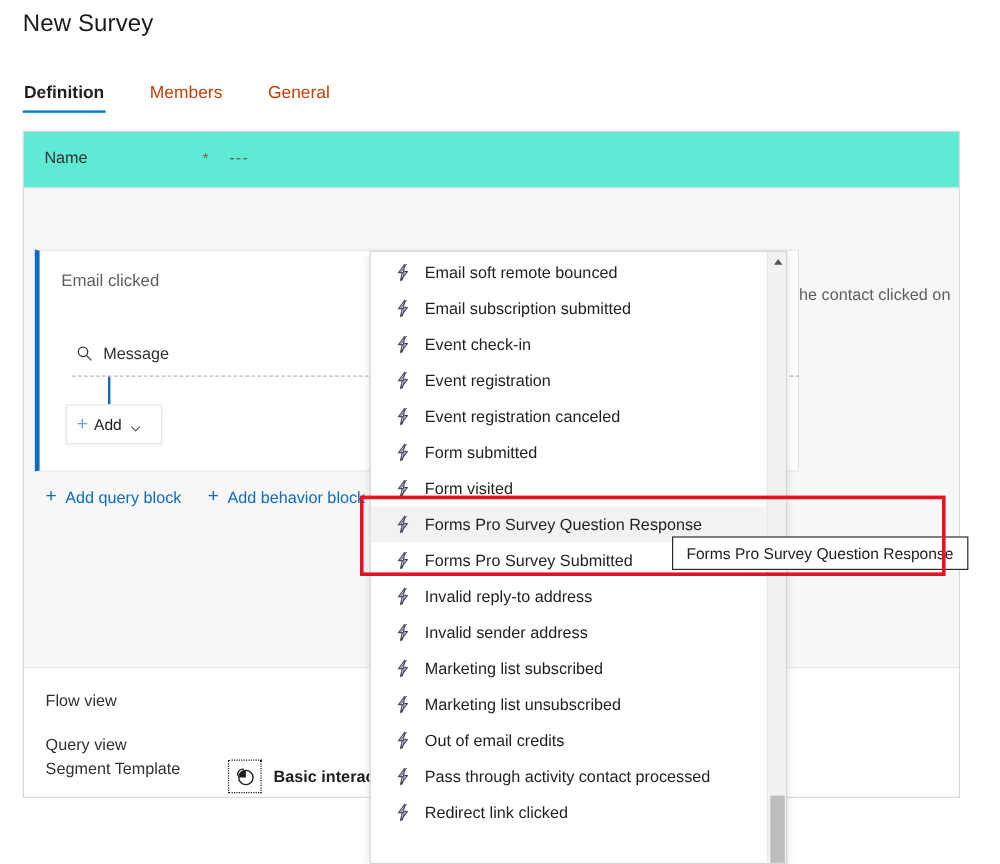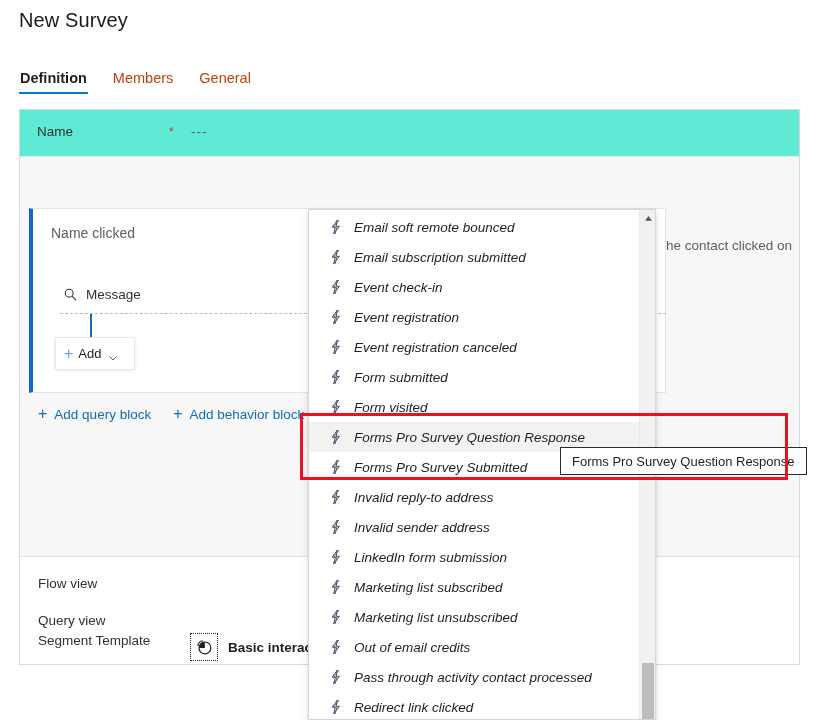--- a/index.html
+++ b/index.html
@@ -24,21 +24,21 @@
     font-size: 20px;
     color: #1b1a19;
     letter-spacing: .1px;
   }
 
   .tabstrip {
     position: absolute;
     left: 19px; top: 70px;
     display: flex;
     align-items: flex-end;
-    gap: 24px;
+    gap: 36px;
   }
   .tab {
     position: relative;
     font-size: 14.5px;
     color: #c2410c;
     padding: 0 1px 8px 1px;
     cursor: pointer;
     white-space: nowrap;
   }
   .tab.active { font-weight: 700; color: #201f1e; }
@@ -245,21 +245,20 @@
   .dd-item {
     display: flex;
     align-items: center;
     gap: 11px;
     height: 30px;
     padding-left: 20px;
     font-size: 13.5px;
     color: #201f1e;
     cursor: pointer;
     white-space: nowrap;
-    font-style: italic;
   }
   .dd-item.hovered { background: #f3f2f1; }
   .bolt { width: 14px; height: 16px; flex: none; }
 
   
   .dd-scroll {
     position: absolute;
     right: 0; top: 0;
     width: 16px; height: 100%;
     background: #f1f1f1;
@@ -333,21 +332,21 @@
       <div class="name-label">Name</div>
       <div class="name-required">*</div>
       <div class="name-value">---</div>
     </div>
 
     <div class="canvas">
 
       <div class="desc-text">ail that the contact clicked on</div>
 
       <div class="query-block">
-        <div class="qb-title">Name clicked</div>
+        <div class="qb-title">Email clicked</div>
         <div class="qb-chevron">
           <svg viewBox="0 0 14 14" width="14" height="14" aria-hidden="true">
             <polyline points="2,5 7,10 12,5" fill="none" stroke="#605e5c" stroke-width="1.2"></polyline>
           </svg>
         </div>
 
         <div class="msg-row">
           <span class="search-ico">
             <svg viewBox="0 0 16 16" width="15" height="15" aria-hidden="true">
               <circle cx="6.6" cy="6.6" r="4.2" fill="none" stroke="#323130" stroke-width="1.1"></circle>
@@ -483,27 +482,20 @@
               <path d="M8.4 1 L3.2 8.2 L6.3 8.2 L4.6 15 L10.4 7.3 L7.2 7.3 Z" fill="none" stroke="#4a4a6a" stroke-width="1"></path>
               <path d="M9.9 1 L4.7 8.2 L7.8 8.2 L6.1 15" fill="none" stroke="#4a4a6a" stroke-width="0.8"></path>
             </svg></span>
           <span>Invalid sender address</span>
         </div>
         <div class="dd-item">
           <span class="bolt"><svg viewBox="0 0 14 16" width="14" height="16" aria-hidden="true">
               <path d="M8.4 1 L3.2 8.2 L6.3 8.2 L4.6 15 L10.4 7.3 L7.2 7.3 Z" fill="none" stroke="#4a4a6a" stroke-width="1"></path>
               <path d="M9.9 1 L4.7 8.2 L7.8 8.2 L6.1 15" fill="none" stroke="#4a4a6a" stroke-width="0.8"></path>
             </svg></span>
-          <span>LinkedIn form submission</span>
-        </div>
-        <div class="dd-item">
-          <span class="bolt"><svg viewBox="0 0 14 16" width="14" height="16" aria-hidden="true">
-              <path d="M8.4 1 L3.2 8.2 L6.3 8.2 L4.6 15 L10.4 7.3 L7.2 7.3 Z" fill="none" stroke="#4a4a6a" stroke-width="1"></path>
-              <path d="M9.9 1 L4.7 8.2 L7.8 8.2 L6.1 15" fill="none" stroke="#4a4a6a" stroke-width="0.8"></path>
-            </svg></span>
           <span>Marketing list subscribed</span>
         </div>
         <div class="dd-item">
           <span class="bolt"><svg viewBox="0 0 14 16" width="14" height="16" aria-hidden="true">
               <path d="M8.4 1 L3.2 8.2 L6.3 8.2 L4.6 15 L10.4 7.3 L7.2 7.3 Z" fill="none" stroke="#4a4a6a" stroke-width="1"></path>
               <path d="M9.9 1 L4.7 8.2 L7.8 8.2 L6.1 15" fill="none" stroke="#4a4a6a" stroke-width="0.8"></path>
             </svg></span>
           <span>Marketing list unsubscribed</span>
         </div>
         <div class="dd-item">

